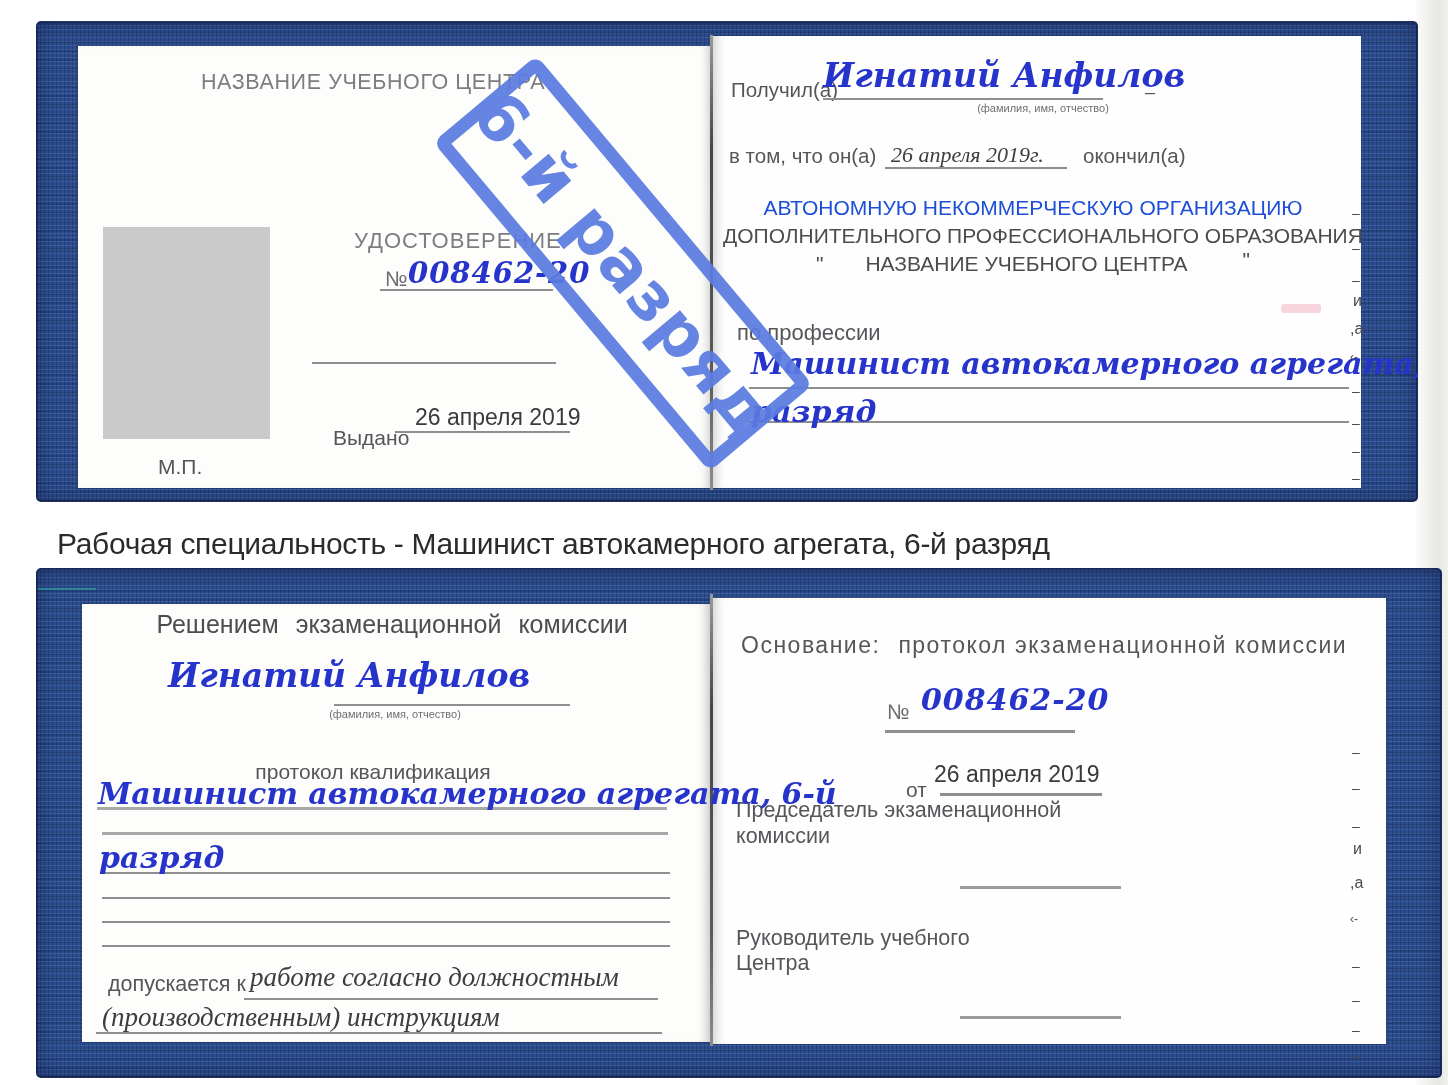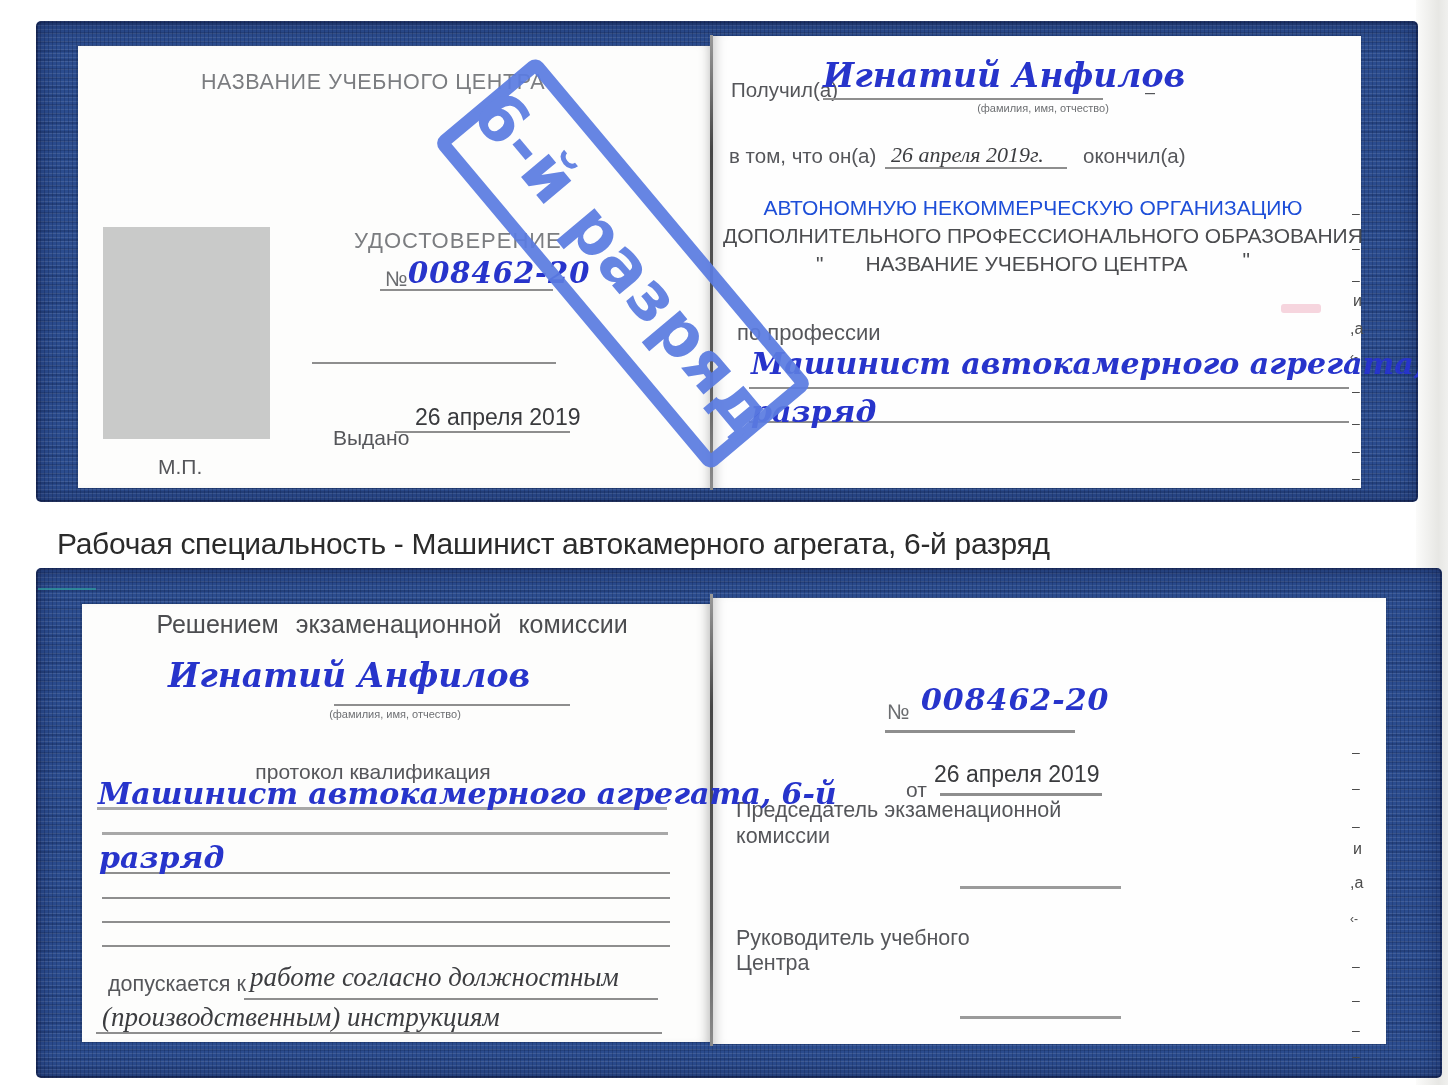--- a/index.html
+++ b/index.html
@@ -126,20 +126,23 @@
       <div class="abs print" style="left:26px;top:368px;font-size:21.5px;">допускается к</div>
       <div class="abs serifit" style="left:168px;top:358px;font-size:27px;">работе согласно должностным</div>
       <div class="hline" style="left:162px;top:394px;width:414px;height:1.5px;"></div>
       <div class="abs serifit" style="left:20px;top:398px;font-size:27px;">(производственным) инструкциям</div>
       <div class="hline" style="left:14px;top:428px;width:566px;height:1.5px;"></div>
     </div>
 
     <div class="fold" style="left:674px;top:26px;height:452px;"></div>
 
     <div class="page right" style="left:677px;top:30px;width:673px;height:446px;">
+      <div class="abs print" style="left:28px;top:34px;font-size:23px;letter-spacing:1.5px;">
+        <span style="margin-right:18px;">Основание:</span><span>протокол экзаменационной комиссии</span>
+      </div>
       <div class="abs print" style="left:174px;top:102px;font-size:21px;color:#6b6d70;">№</div>
       <div class="abs ink" style="left:208px;top:84px;font-size:30px;letter-spacing:1px;">008462-20</div>
       <div class="hline" style="left:172px;top:132px;width:190px;height:2.5px;"></div>
       <div class="abs print" style="left:193px;top:180px;font-size:21px;">от</div>
       <div class="abs print-dark" style="left:221px;top:163px;font-size:23px;">26 апреля 2019</div>
       <div class="hline" style="left:227px;top:195px;width:162px;height:2.5px;"></div>
       <div class="abs print" style="left:23px;top:200px;font-size:21.5px;">Председатель экзаменационной</div>
       <div class="abs print" style="left:23px;top:226px;font-size:21.5px;">комиссии</div>
       <div class="hline sig" style="left:247px;top:288px;width:161px;height:2.5px;"></div>
       <div class="abs print" style="left:23px;top:328px;font-size:21.5px;">Руководитель учебного</div>

